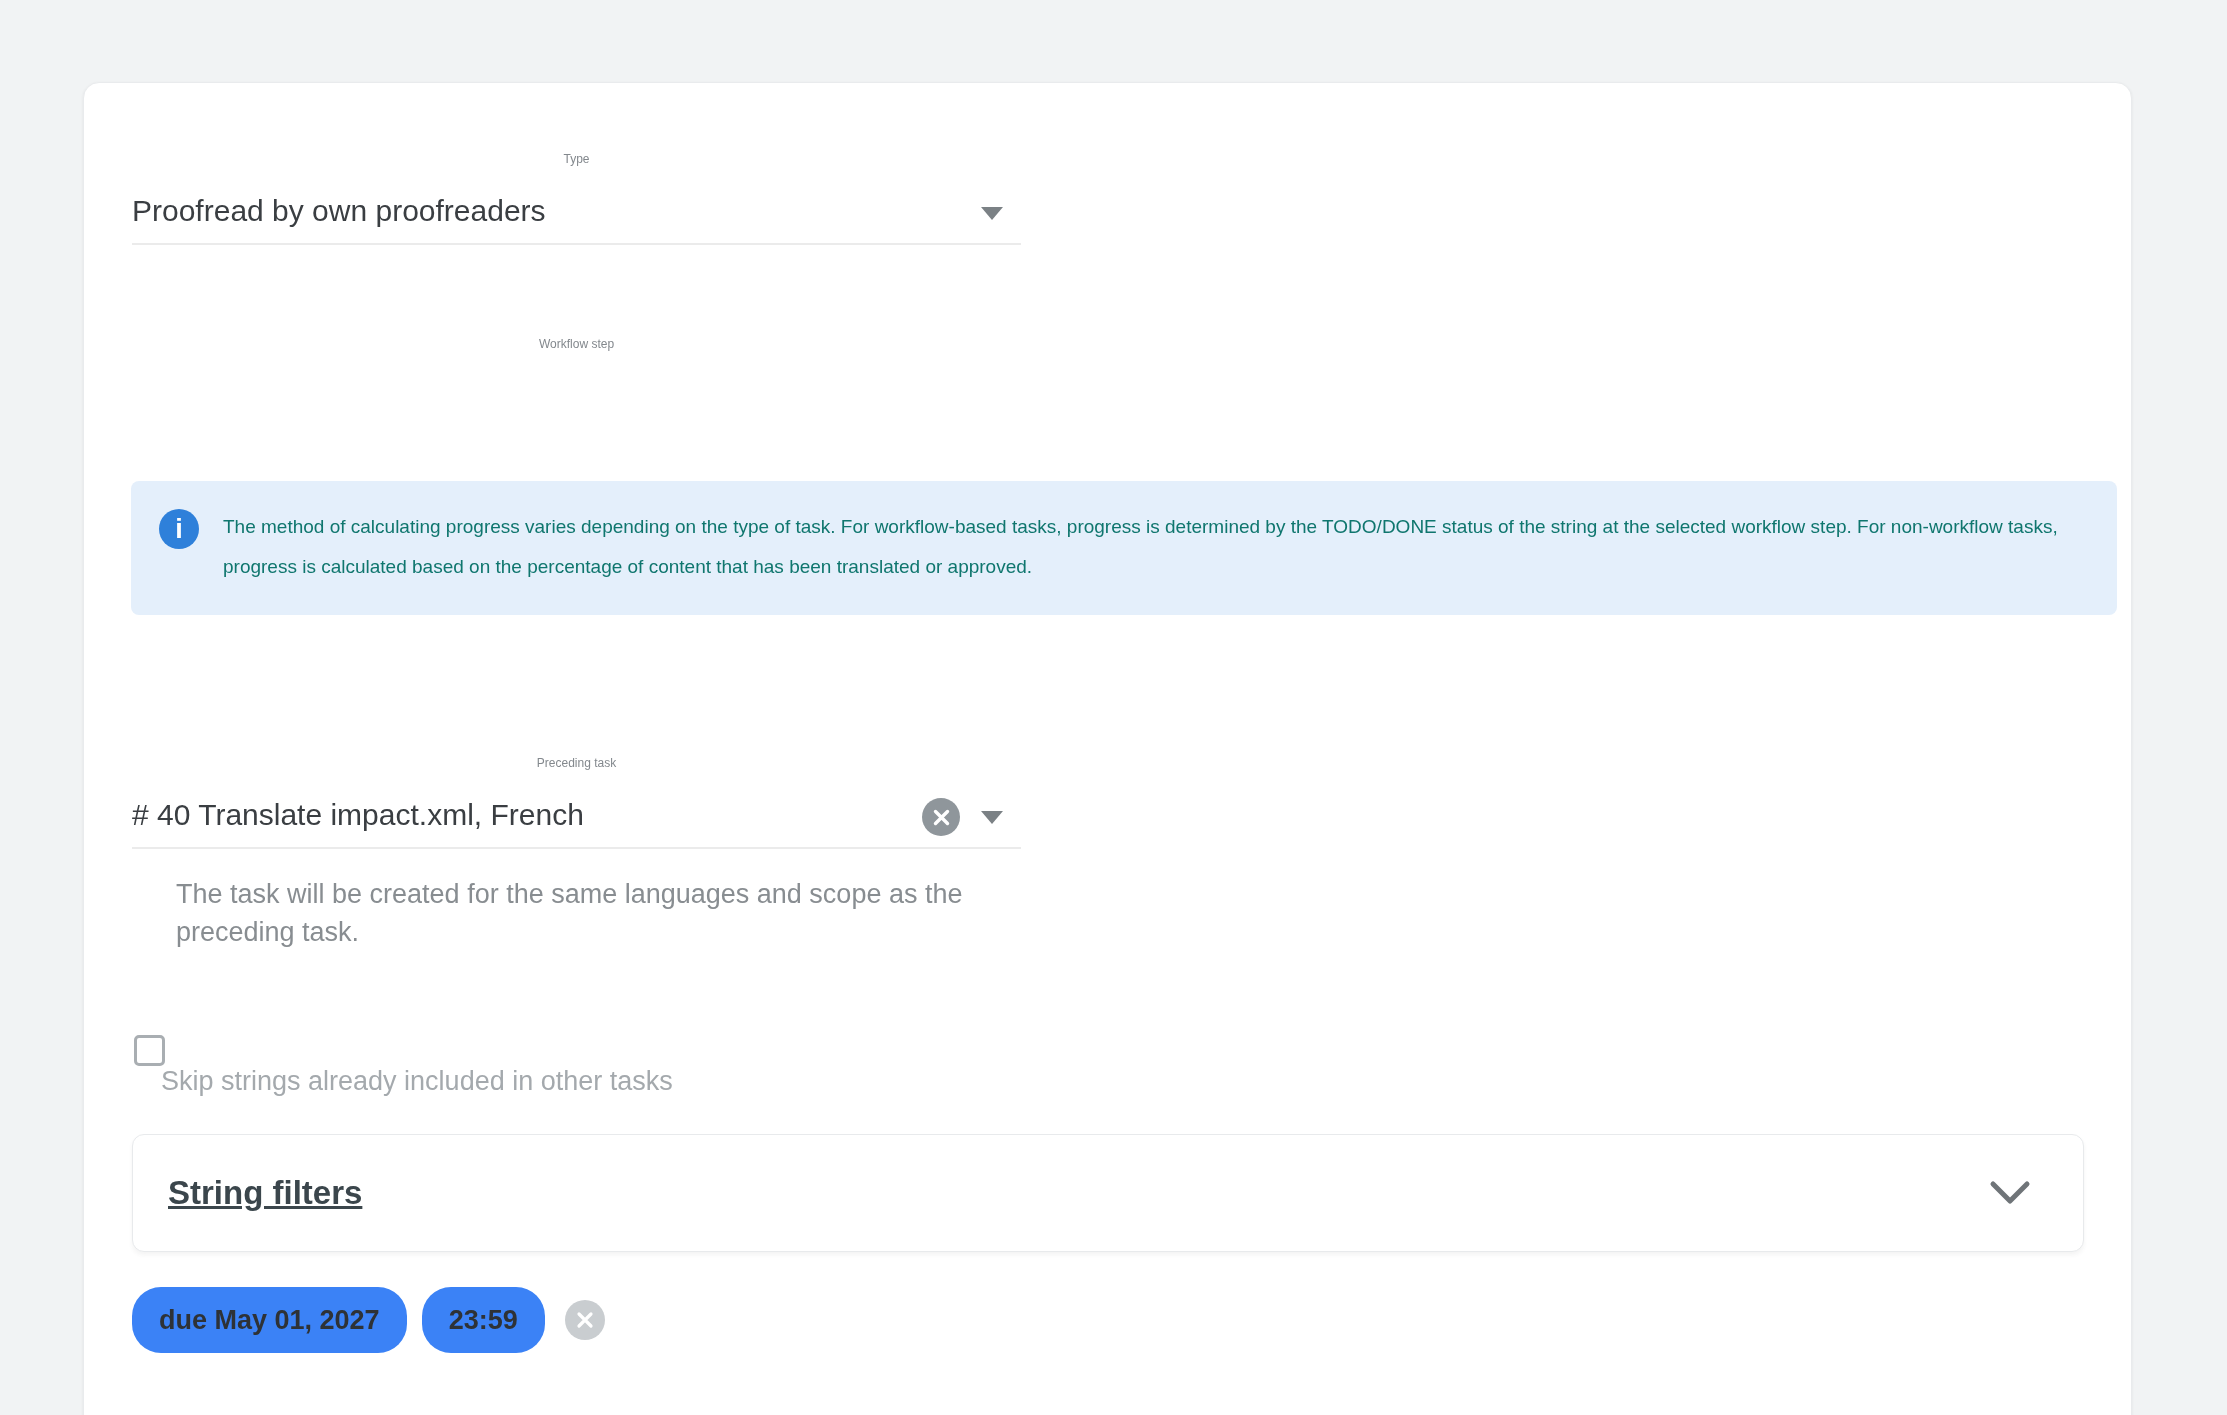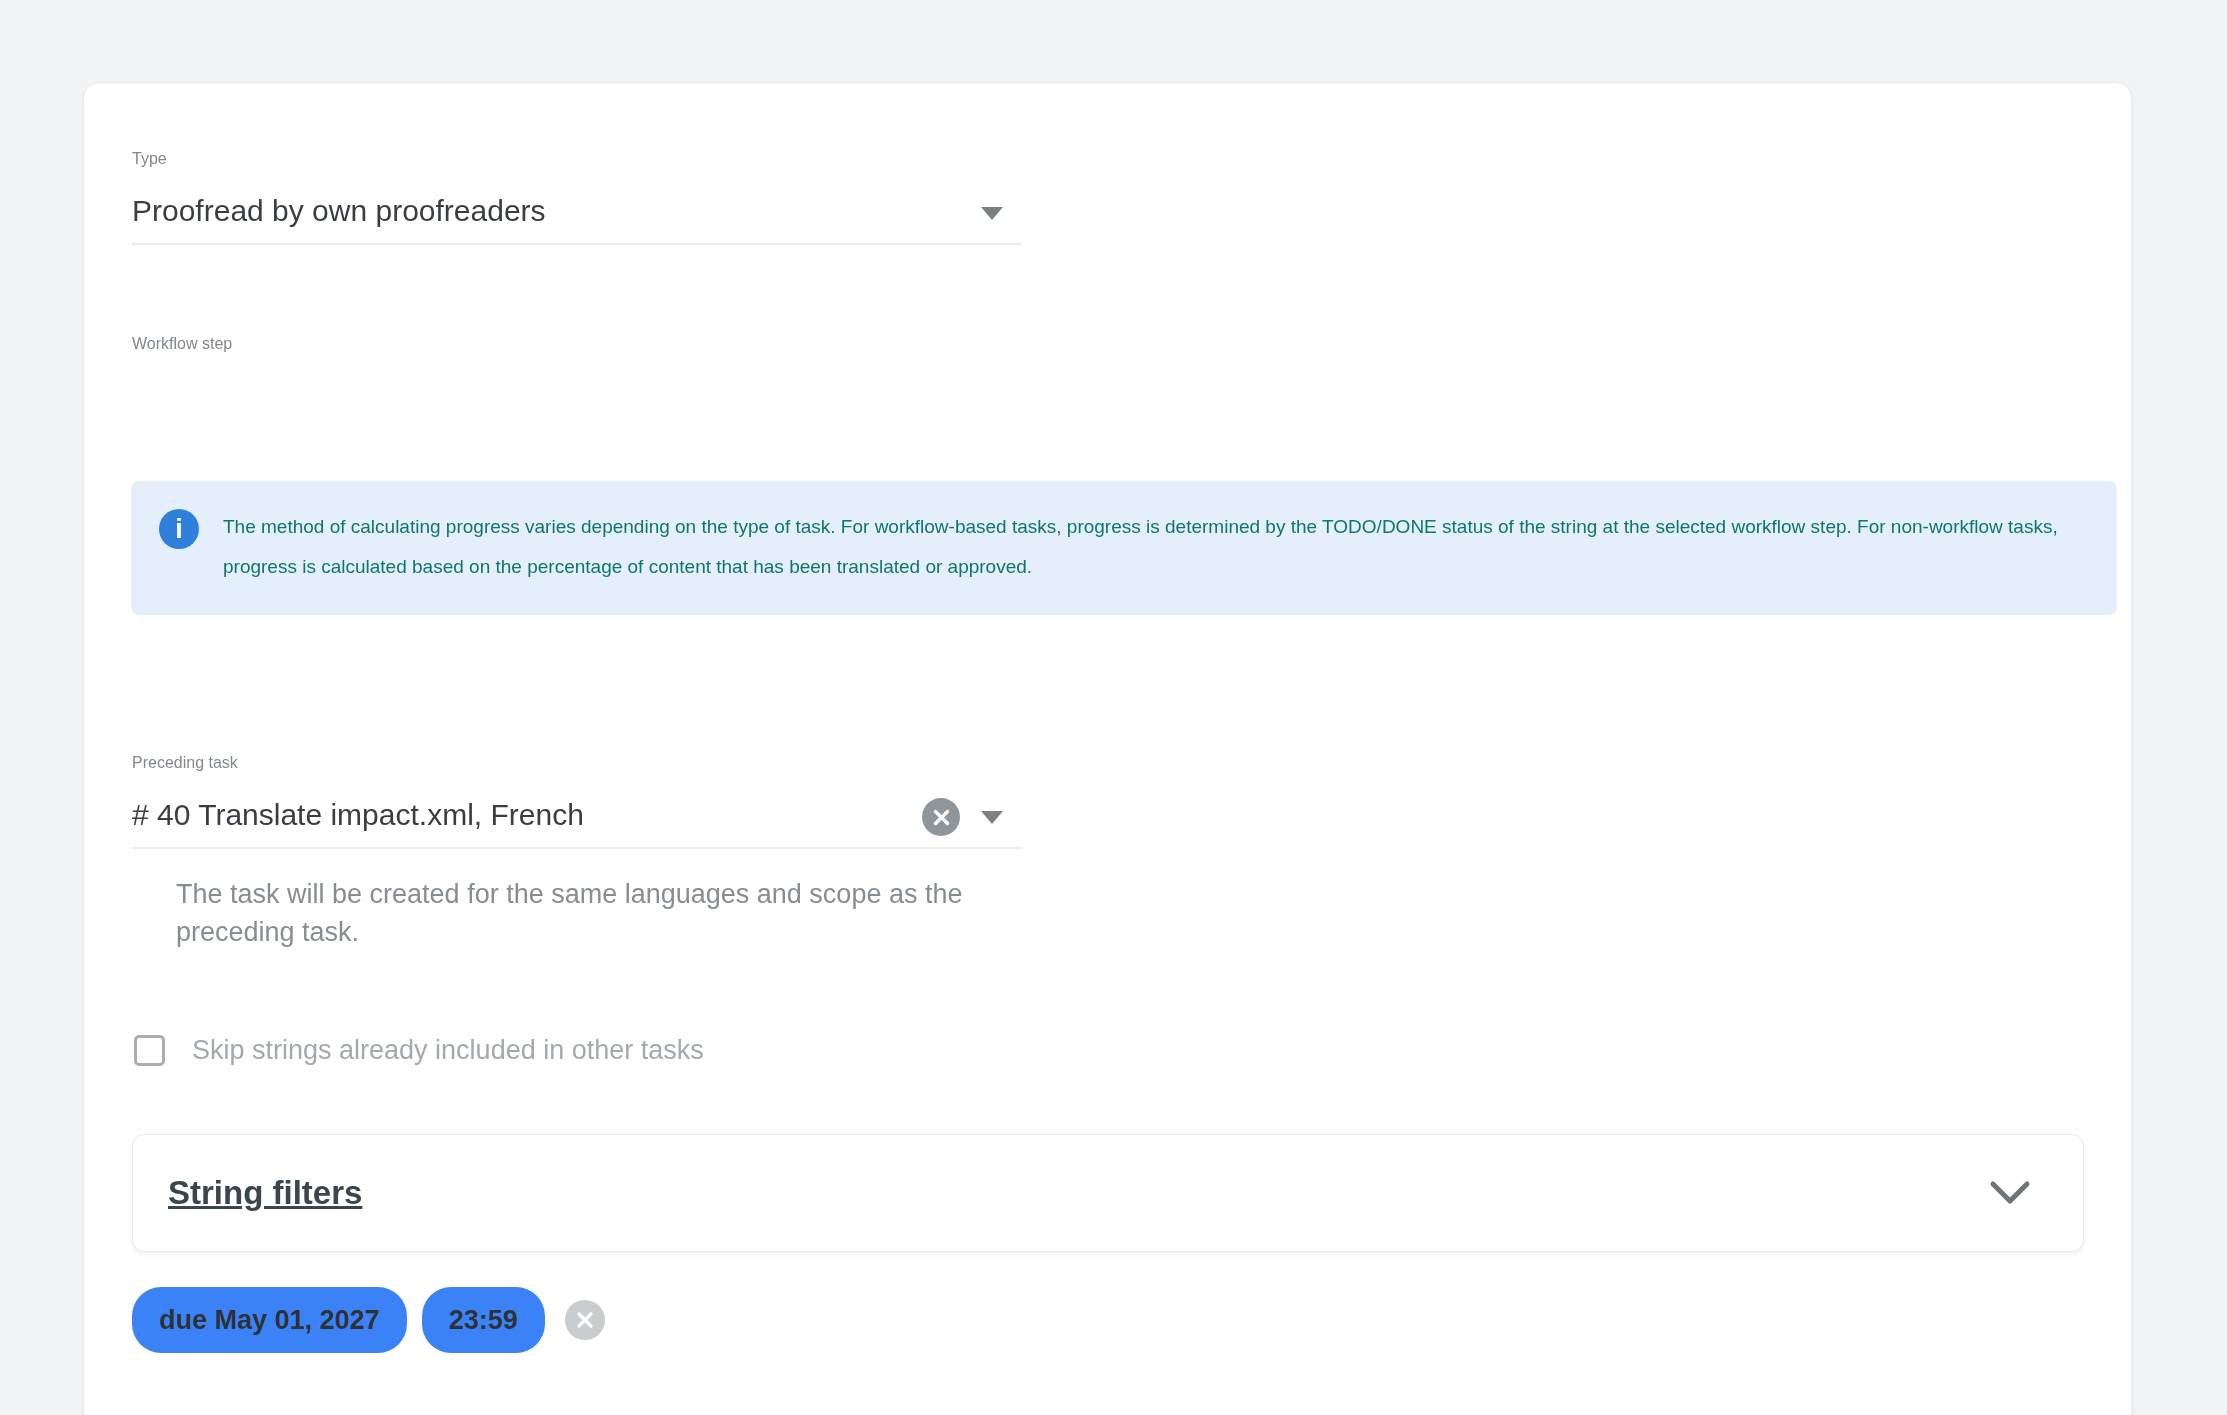--- a/index.html
+++ b/index.html
@@ -25,23 +25,24 @@
     box-sizing: border-box;
   }
 
   
   .field {
     position: absolute;
     left: 48px;
     width: 889px;
   }
   .field-label {
-    font-size: 16px;
+    font-size: 12px;
     line-height: 24px;
     color: #83888d;
+    text-align: center;
   }
   .select-row {
     position: relative;
     margin-top: 20px;
     height: 52px;
     border-bottom: 2px solid #ebebeb;
     cursor: pointer;
   }
   .select-value {
     position: absolute;
@@ -121,20 +122,21 @@
   }
 
   
   .checkbox-row {
     position: absolute;
     left: 50px;
     top: 952px;
     display: flex;
     align-items: flex-start;
     cursor: pointer;
+    flex-direction: column;
   }
   .checkbox-box {
     width: 31px;
     height: 31px;
     box-sizing: border-box;
     border: 3px solid #a9aeb2;
     border-radius: 5px;
     background: #ffffff;
   }
   .checkbox-label {

